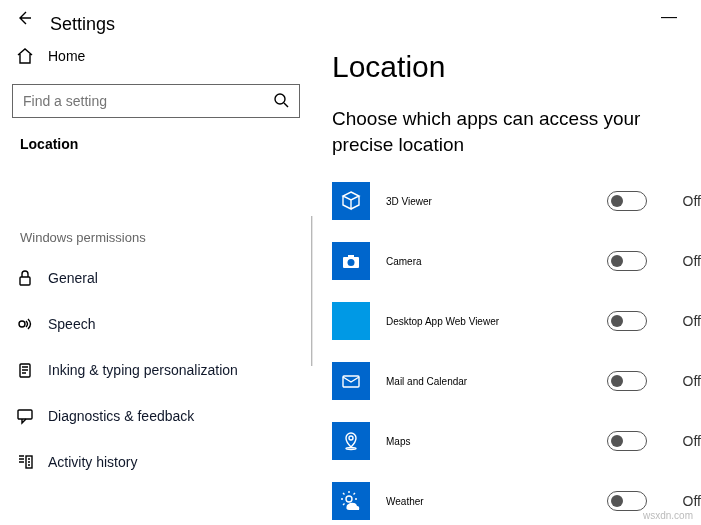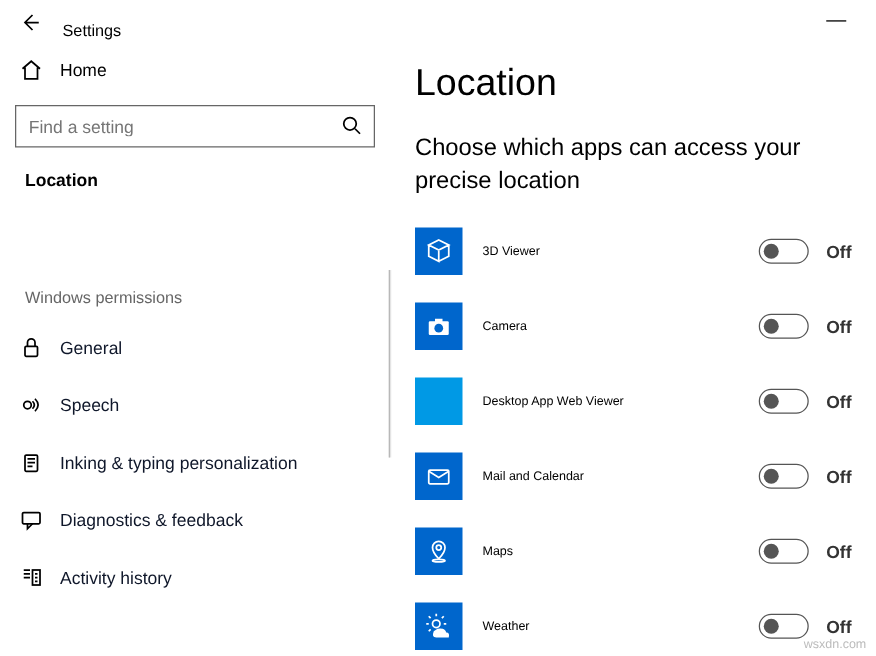--- a/index.html
+++ b/index.html
@@ -1,19 +1,19 @@
 <!DOCTYPE html>
 <html><head>
 <meta charset="utf-8">
 <style>
   * { box-sizing: border-box; margin: 0; padding: 0; font-family: "Segoe UI", -apple-system, Arial, sans-serif; }
   body { width: 701px; height: 525px; background: #fff; color: #000; font-size: 14px; overflow: hidden; position: relative; }
   .titlebar { height: 36px; display: flex; align-items: center; padding: 0 8px; }
   .back-btn { width: 32px; height: 32px; display: flex; align-items: center; justify-content: center; font-size: 16px; cursor: pointer; }
-  .title { margin-left: 10px; font-size: 13px; margin-top: 12px; }
+  .title { margin-left: 10px; font-size: 18px; margin-top: 12px; }
   .win-min { position: absolute; right: 24px; top: 8px; font-size: 16px; }
   .layout { display: flex; height: calc(100% - 36px); }
   .sidebar { width: 312px; padding: 0 8px; display: flex; flex-direction: column; position: relative; }
   .home-row { display: flex; align-items: center; height: 40px; padding: 0 8px; gap: 14px; cursor: pointer; }
   .home-icon svg { display: block; }
   .search-wrap { margin: 8px 4px 14px 4px; }
   .search { display: flex; align-items: center; border: 1px solid #666; height: 34px; padding: 0 10px; background: #fff; gap: 34px; }
   .search input { flex: 1; border: none; outline: none; font-size: 14px; background: transparent; }
   .search .mag { color: #333; }
   .section-active { font-weight: 600; padding: 4px 12px 0 12px; font-size: 14px; }
@@ -26,21 +26,21 @@
   .content { flex: 1; padding: 0 0 0 20px; display: flex; flex-direction: column; overflow: hidden; }
   h1.page-title { font-weight: 400; font-size: 30px; margin: 14px 0 22px 0; }
   .subtitle { font-size: 19px; font-weight: 400; margin-bottom: 14px; line-height: 1.35; }
   .app-list { display: flex; flex-direction: column; gap: 0; }
   .app-row { display: flex; align-items: center; height: 60px; }
   .app-tile { width: 38px; height: 38px; background: #0066cc; display: flex; align-items: center; justify-content: center; flex-shrink: 0; }
   .app-tile.blank { background: #0099e5; }
   .app-name { margin-left: 16px; font-size: 10px; flex: 1; }
   .toggle { width: 40px; height: 20px; border: 1px solid #555; border-radius: 10px; position: relative; flex-shrink: 0; cursor:pointer; }
   .toggle::after { content: ""; position: absolute; left: 3px; top: 3px; width: 12px; height: 12px; border-radius: 50%; background: #555; }
-  .toggle-label { width: 40px; text-align: left; margin-left: 14px; font-size: 14px; color: #333; font-weight: bold; }
+  .toggle-label { width: 40px; text-align: right; margin-left: 14px; font-size: 14px; color: #333; }
   .watermark { position: absolute; right: 8px; bottom: 4px; font-size: 10px; color: #bbb; }
   svg { stroke: #000; fill: none; stroke-width: 1.4; }
   .app-tile svg { stroke: #fff; }
 </style>
 </head>
 <body>
 
 <div class="titlebar">
   <div class="back-btn">
     <svg width="16" height="16" viewBox="0 0 16 16">

